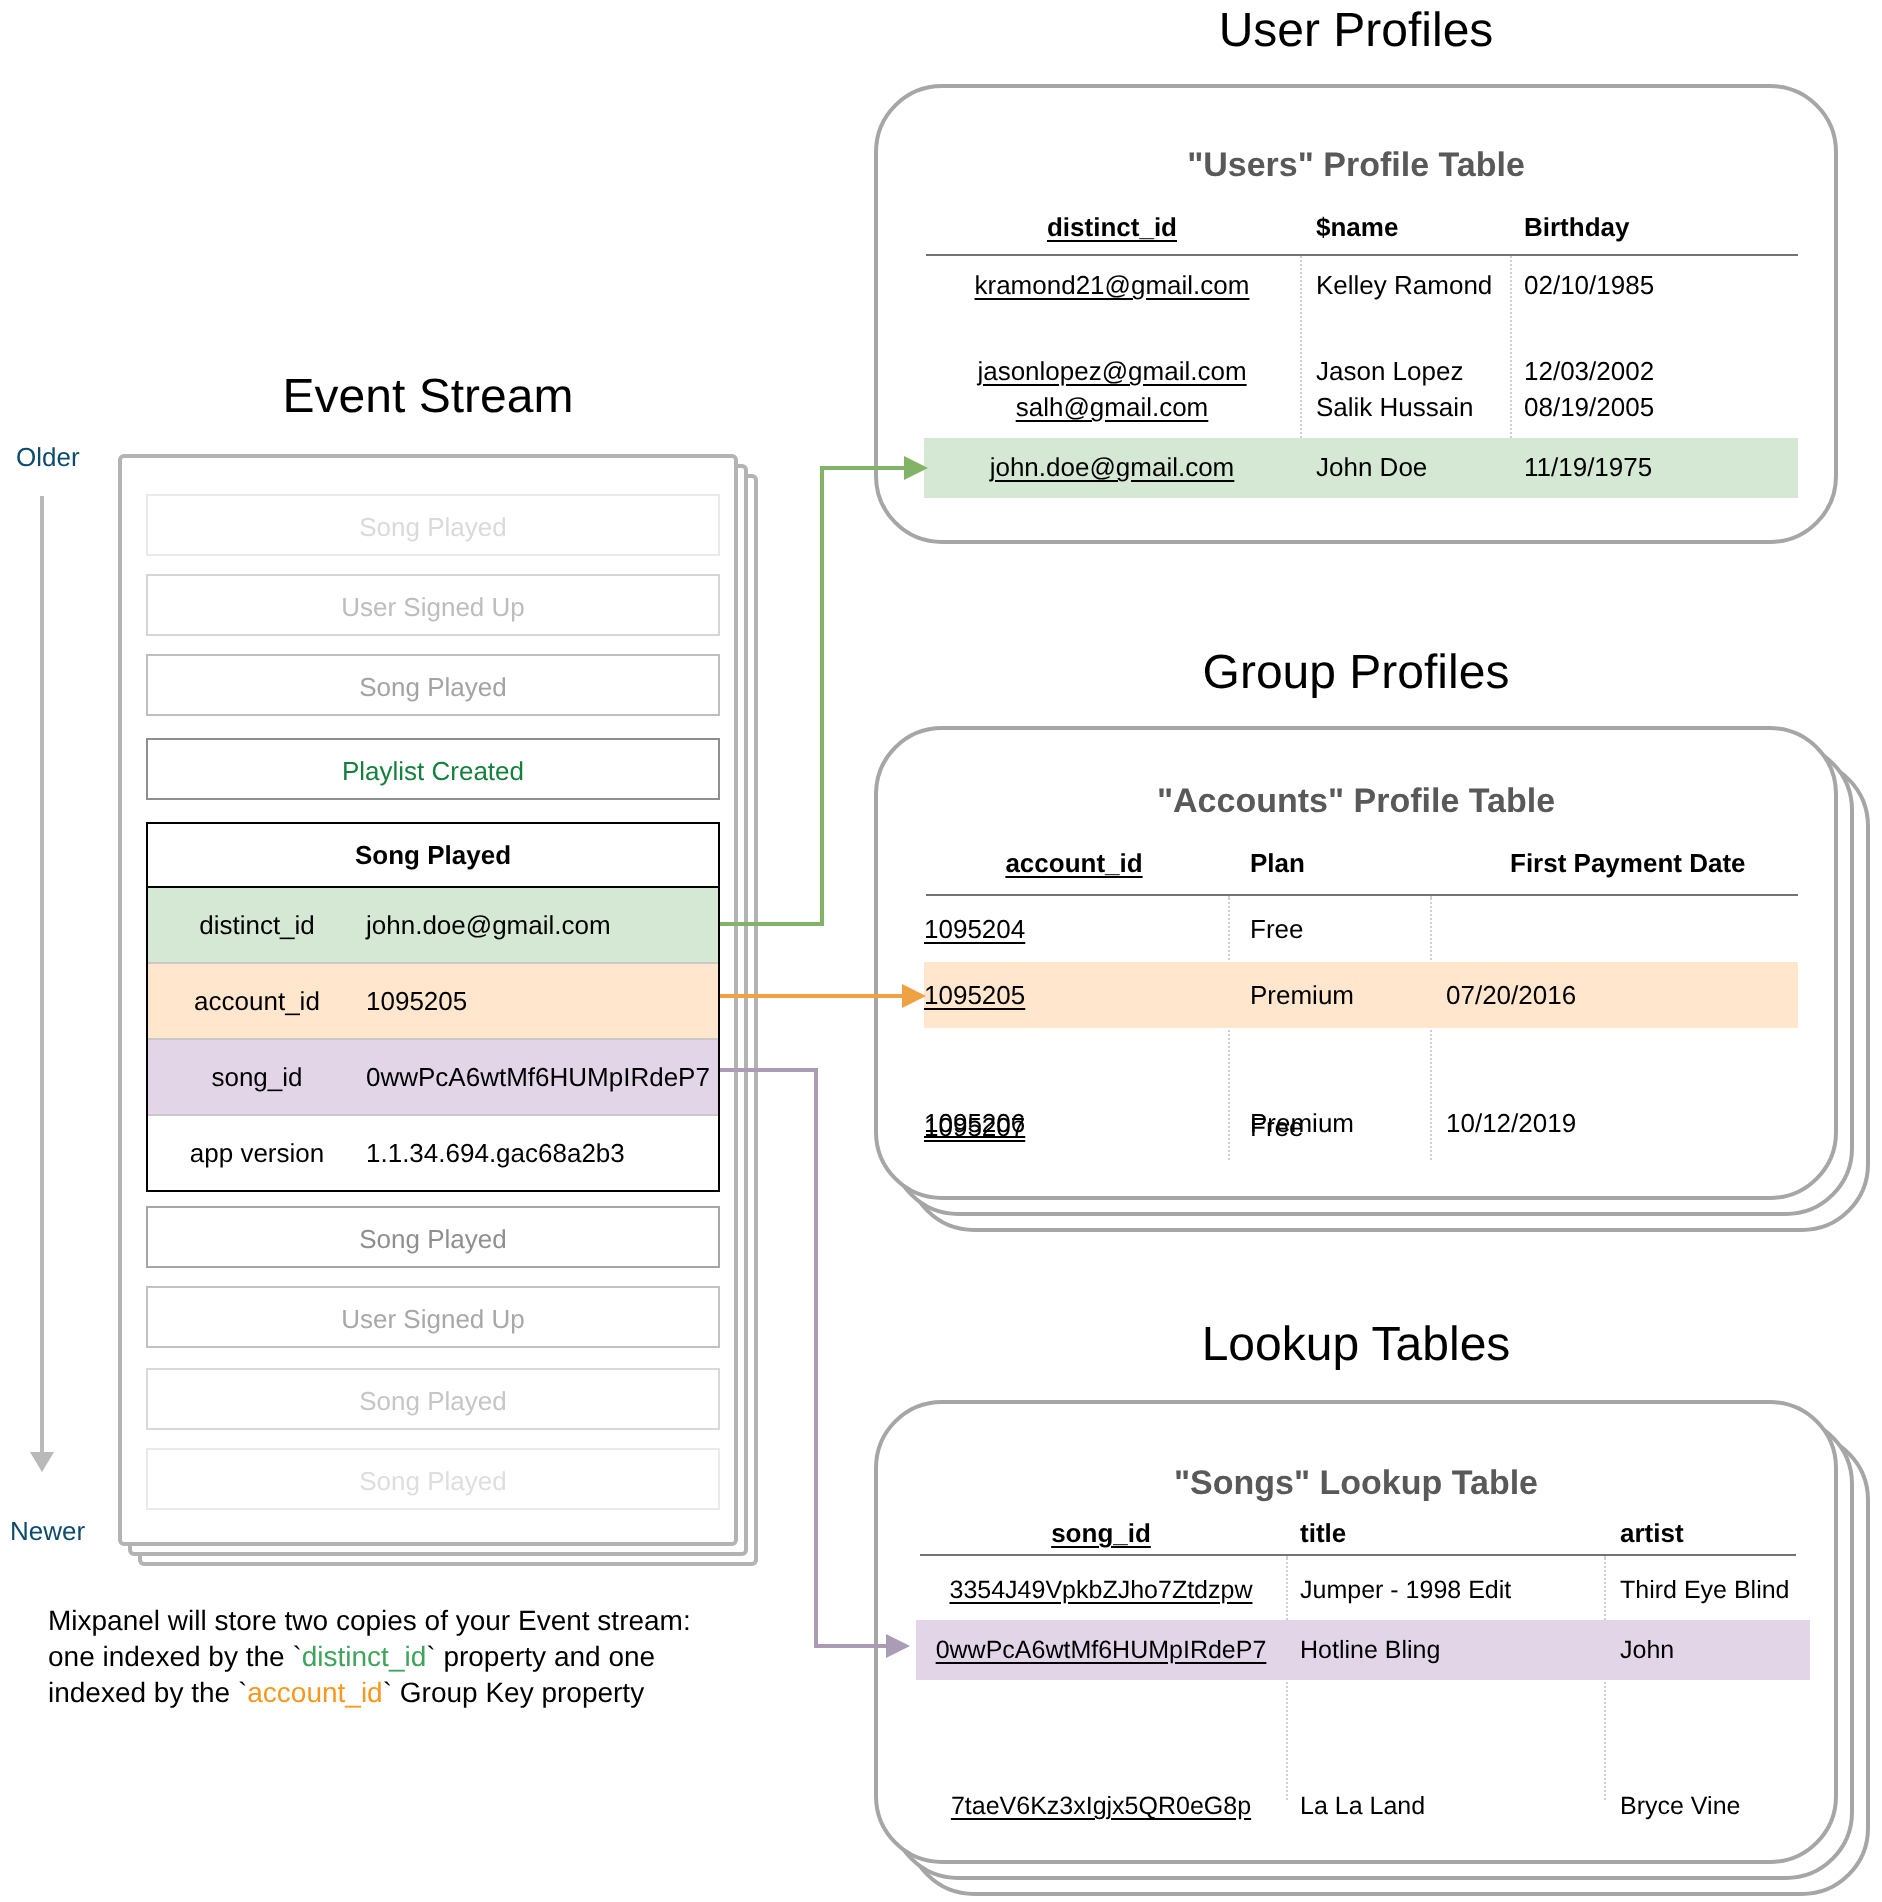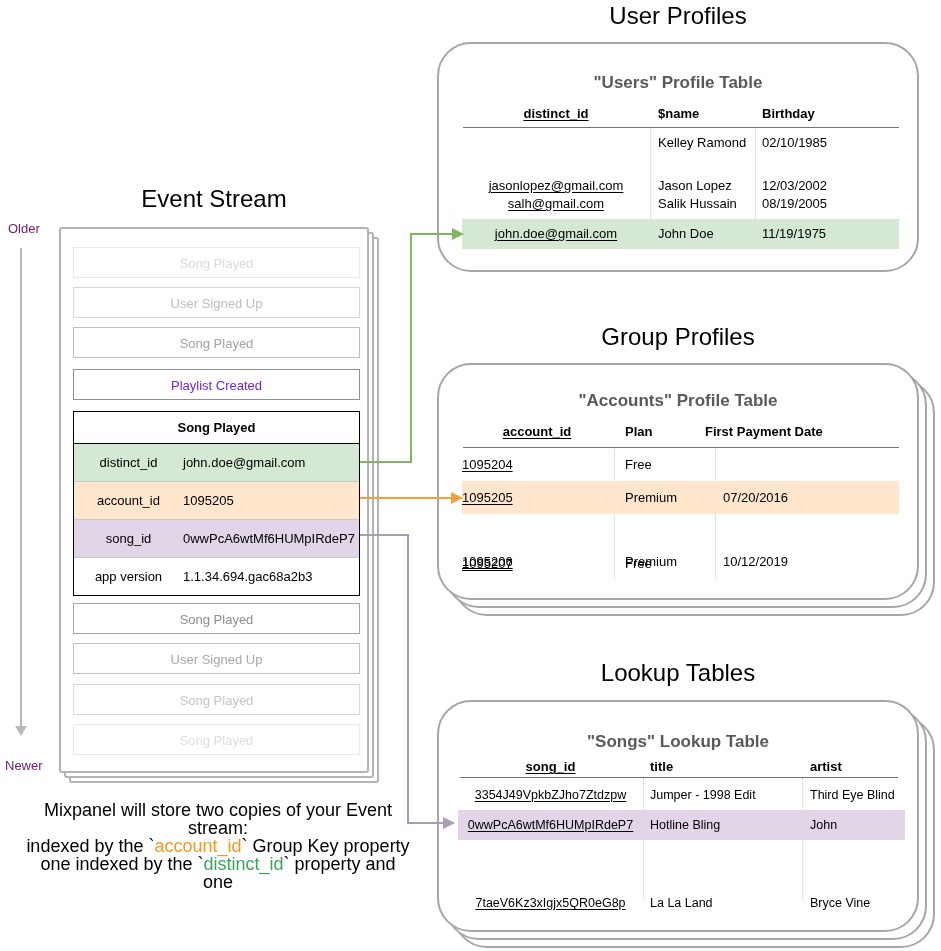--- a/index.html
+++ b/index.html
@@ -4,33 +4,33 @@
 <style>
   html,body{margin:0;padding:0;background:#fff;}
   .canvas{
     position:relative;width:941px;height:951px;background:#fff;overflow:hidden;
     font-family:"Liberation Sans","DejaVu Sans",sans-serif;color:#000;
   }
   
   .section-title{position:absolute;left:437px;width:482px;text-align:center;font-size:24px;color:#000;}
   .es-title{position:absolute;left:59px;width:310px;top:185px;text-align:center;font-size:24px;color:#000;}
   
-  .time-label{position:absolute;font-size:13px;color:#701a75;}
+  .time-label{position:absolute;font-size:13px;color:#0c4a6e;}
   .time-line{position:absolute;left:20px;top:248px;width:2px;height:478px;background:#b9b9b9;}
   .time-head{position:absolute;left:15px;top:726px;width:0;height:0;
     border-left:6px solid transparent;border-right:6px solid transparent;border-top:10px solid #b9b9b9;}
   
   .es-stack{position:absolute;width:310px;height:546px;border:2px solid #b3b3b3;background:#fff;border-radius:3px;box-sizing:border-box;}
   .es-panel{position:absolute;left:59px;top:227px;width:310px;height:546px;border:2px solid #b3b3b3;background:#fff;border-radius:3px;box-sizing:border-box;}
   .evt{position:absolute;left:73px;width:287px;height:31px;line-height:31px;text-align:center;
     font-size:13px;background:#fff;border:1px solid;box-sizing:border-box;}
   .evt.f1{border-color:#eaeaea;color:#dadada;}
   .evt.f2{border-color:#d6d6d6;color:#bdbdbd;}
   .evt.f3{border-color:#bfbfbf;color:#a3a3a3;}
-  .evt.f4{border-color:#8f8f8f;color:#6d28d9;}
+  .evt.f4{border-color:#8f8f8f;color:#15803d;}
   .evt.f5{border-color:#a6a6a6;color:#8f8f8f;}
   .evt.f6{border-color:#c2c2c2;color:#a8a8a8;}
   .evt.f7{border-color:#d9d9d9;color:#c6c6c6;}
   .evt.f8{border-color:#eaeaea;color:#dedede;}
   
   .card{position:absolute;left:73px;top:411px;width:287px;border:1px solid #000;background:#fff;box-sizing:border-box;}
   .card-header{height:31px;line-height:31px;text-align:center;font-size:13px;font-weight:bold;color:#000;border-bottom:1px solid #000;}
   .prow{display:flex;align-items:center;height:37px;font-size:13px;}
   .prow + .prow{border-top:1px solid #c9c9c9;}
   .pkey{width:109px;text-align:center;}
@@ -67,21 +67,21 @@
   
   .seg{position:absolute;}
   .seg.green{background:#82b366;}
   .seg.orange{background:#f0a142;}
   .seg.purple{background:#ab9cb5;}
   .head-right{position:absolute;width:0;height:0;border-top:6px solid transparent;border-bottom:6px solid transparent;}
   .head-right.green{border-left:12px solid #82b366;}
   .head-right.orange{border-left:12px solid #f0a142;}
   .head-right.purple{border-left:12px solid #ab9cb5;}
   
-  .caption{position:absolute;left:24px;top:801px;width:388px;text-align:center;font-size:18px;line-height:18px;color:#000;}
+  .caption{position:absolute;left:24px;top:801px;width:388px;text-align:left;font-size:14px;line-height:18px;color:#000;}
   .code-green{color:#3fa45b;}
   .code-orange{color:#f7981c;}
 </style>
 </head>
 <body>
 
 <div class="canvas">
 
   <div class="es-title">Event Stream</div>
 
@@ -129,20 +129,21 @@
   <div class="table-title" style="top:73px;">"Users" Profile Table</div>
 
   <div class="thead-cell center underl" style="left:462px;top:106px;width:188px;">distinct_id</div>
   <div class="thead-cell" style="left:658px;top:106px;">$name</div>
   <div class="thead-cell" style="left:762px;top:106px;">Birthday</div>
   <div class="hrule" style="left:463px;top:127px;width:436px;"></div>
   <div class="vdiv" style="left:650px;top:128px;height:121px;"></div>
   <div class="vdiv" style="left:755px;top:128px;height:121px;"></div>
 
   <div class="trow r30" style="top:128px;">
+    <span class="cell u-c1 underl">kramond21@gmail.com</span>
     <span class="cell u-c2">Kelley Ramond</span>
     <span class="cell u-c3">02/10/1985</span>
   </div>
   <div class="trow r30" style="top:158px;margin-top:13px;">
     <span class="cell u-c1 underl">jasonlopez@gmail.com</span>
     <span class="cell u-c2">Jason Lopez</span>
     <span class="cell u-c3">12/03/2002</span>
   </div>
   <div class="trow r30" style="top:189px;">
     <span class="cell u-c1 underl">salh@gmail.com</span>
@@ -156,21 +157,21 @@
   </div>
 
   <div class="section-title" style="top:323px;">Group Profiles</div>
   <div class="panel" style="left:453px;top:379px;height:237px;"></div>
   <div class="panel" style="left:445px;top:371px;height:237px;"></div>
   <div class="panel" style="left:437px;top:363px;height:237px;"></div>
   <div class="table-title" style="top:391px;">"Accounts" Profile Table</div>
 
   <div class="thead-cell center underl" style="left:462px;top:424px;width:150px;">account_id</div>
   <div class="thead-cell" style="left:625px;top:424px;">Plan</div>
-  <div class="thead-cell" style="left:705px;top:424px;">First Payment Date</div>
+  <div class="thead-cell" style="left:755px;top:424px;">First Payment Date</div>
   <div class="hrule" style="left:463px;top:447px;width:436px;"></div>
   <div class="vdiv" style="left:614px;top:448px;height:132px;"></div>
   <div class="vdiv" style="left:715px;top:448px;height:132px;"></div>
 
   <div class="trow r33" style="top:448px;">
     <span class="cell a-c1 underl">1095204</span>
     <span class="cell a-c2">Free</span>
     <span class="cell a-c3"></span>
   </div>
   <div class="trow r33 hl-orange" style="top:481px;">
@@ -226,17 +227,17 @@
   <div class="seg orange" style="left:360px;top:497px;width:91px;height:2px;"></div>
   <div class="head-right orange" style="left:451px;top:492px;"></div>
 
   <div class="seg purple" style="left:360px;top:534px;width:49px;height:2px;"></div>
   <div class="seg purple" style="left:407px;top:534px;width:2px;height:290px;"></div>
   <div class="seg purple" style="left:409px;top:822px;width:34px;height:2px;"></div>
   <div class="head-right purple" style="left:443px;top:817px;"></div>
 
   <div class="caption">
     <div>Mixpanel will store two copies of your Event stream:</div>
+    <div><span>one indexed by the `</span><span class="code-green">distinct_id</span><span>` property and one</span></div>
     <div><span>indexed by the `</span><span class="code-orange">account_id</span><span>` Group Key property</span></div>
-    <div><span>one indexed by the `</span><span class="code-green">distinct_id</span><span>` property and one</span></div>
   </div>
 
 </div>
 
 </body></html>

